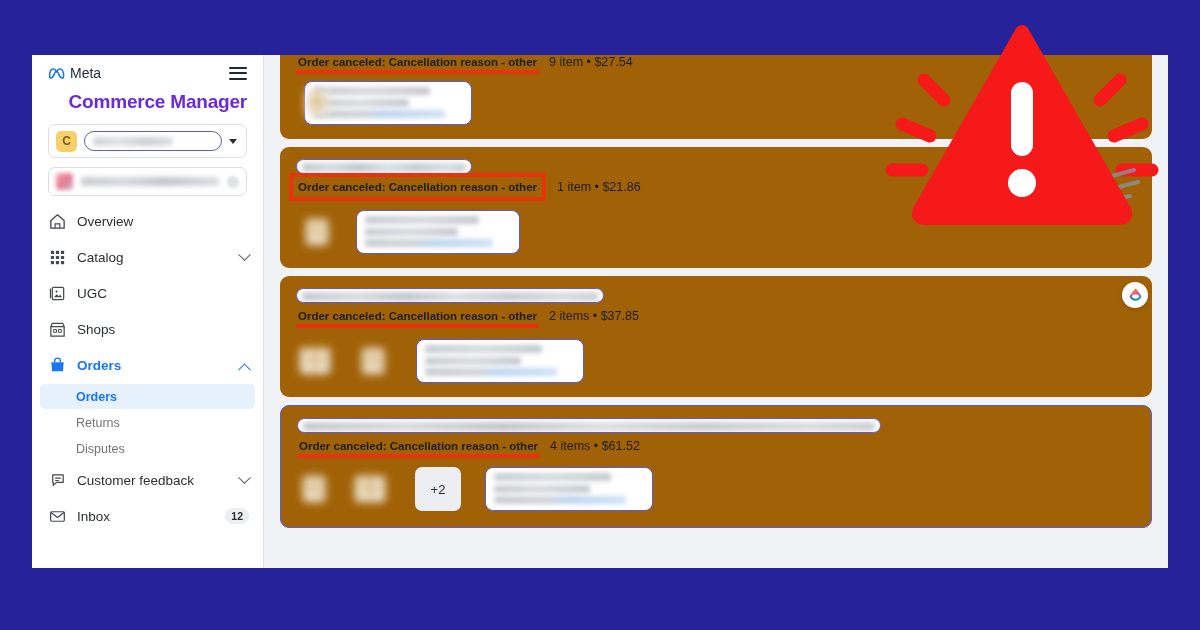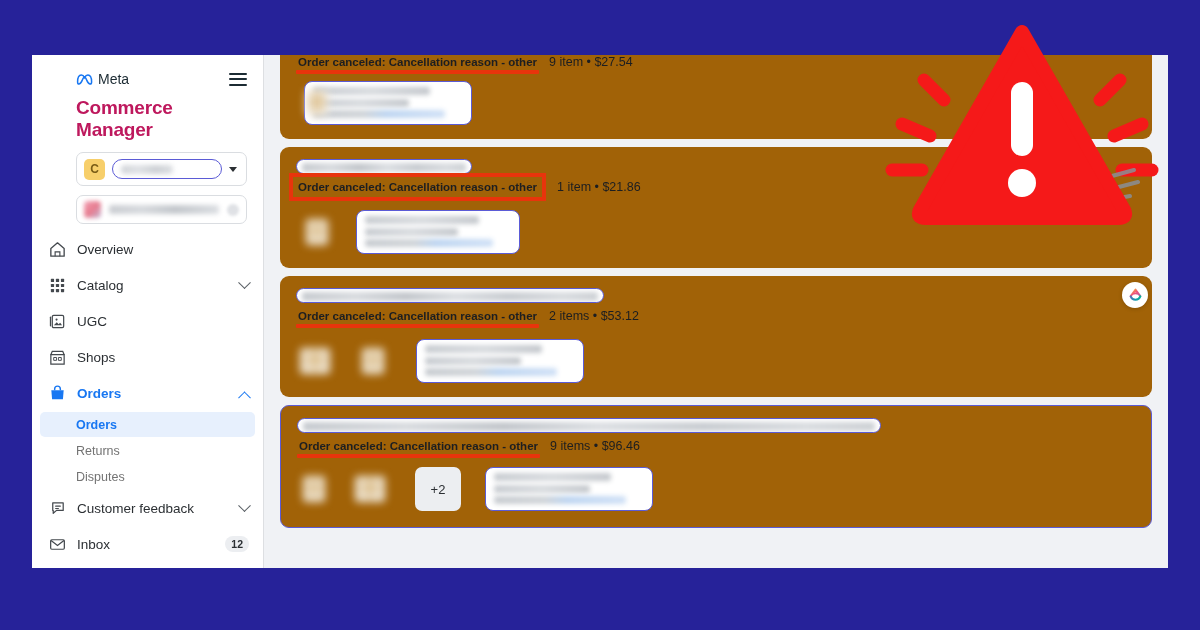--- a/index.html
+++ b/index.html
@@ -28,39 +28,38 @@
   .sidebar {
     width: 232px;
     flex: 0 0 232px;
     background: #ffffff;
     border-right: 1px solid #dddfe2;
     padding: 0;
     position: relative;
     overflow: hidden;
   }
   .sb-top {
-    padding: 14px 16px 0 16px;
-    margin-left: 28px;
+    padding: 8px 16px 0 16px;
   }
   .sb-brandrow {
     display: flex; align-items: center; justify-content: space-between;
   }
   .meta-logo {
     display: flex; align-items: center; gap: 5px;
     font-size: 14px; color: #1c2b33; font-weight: 500;
   }
   .meta-glyph { display: block; }
   .hamburger { display: block; cursor: pointer; }
   .hamburger span {
     display: block; width: 18px; height: 2px; background: #1c2b33;
     margin: 3.5px 0; border-radius: 1px;
   }
   .cm-title {
-    font-size: 19px; font-weight: bold; color: #be185d;
-    margin-top: 8px; letter-spacing: -0.2px;
+    font-size: 19px; font-weight: bold; color: #6d28d9;
+    margin-top: 8px; letter-spacing: -0.2px; text-align: right;
   }
   .acct-box {
     margin-top: 11px;
     border: 1px solid #dadde1;
     border-radius: 7px;
     height: 34px;
     display: flex; align-items: center;
     padding: 0 7px;
     background: #fff;
     cursor: pointer;
@@ -472,40 +471,40 @@
             </defs>
             <path d="M12 3.5 L19 13 A8 8 0 0 0 5 13 Z" fill="none" stroke="url(#mai1)" stroke-width="2.6" stroke-linejoin="round"></path>
             <path d="M5.2 13.2 A7.2 7.2 0 0 0 18.8 13.2" fill="none" stroke="url(#mai2)" stroke-width="2.8" stroke-linecap="round"></path>
           </svg>
         </div>
         <div class="ord-toptitle" style="width:308px;">
           <div class="inner-blur"></div>
         </div>
         <div class="ord-statusrow">
           <span class="ord-status underline">Order canceled: Cancellation reason - other</span>
-          <span class="ord-meta">2 items • $53.12</span>
+          <span class="ord-meta">2 items • $37.85</span>
         </div>
         <div class="ord-items" style="margin-top:16px;">
           <div class="thumb-blur wide" style="margin-left:4px;"></div>
           <div class="thumb-blur" style="margin-left:18px;"></div>
           <div class="prod-box" style="margin-left:18px;">
             <div class="prod-line l1"></div>
             <div class="prod-line l2"></div>
             <div class="prod-line l3"></div>
           </div>
         </div>
       </div>
 
       <div class="order-card selected" style="padding-bottom:16px;">
         <div class="ord-toptitle" style="width:584px;">
           <div class="inner-blur"></div>
         </div>
         <div class="ord-statusrow">
           <span class="ord-status underline">Order canceled: Cancellation reason - other</span>
-          <span class="ord-meta">9 items • $96.46</span>
+          <span class="ord-meta">4 items • $61.52</span>
         </div>
         <div class="ord-items" style="margin-top:14px;">
           <div class="thumb-blur" style="margin-left:6px;"></div>
           <div class="thumb-blur wide" style="margin-left:16px;"></div>
           <div class="plus-chip" style="margin-left:16px;">+2</div>
           <div class="prod-box" style="margin-left:10px;">
             <div class="prod-line l1"></div>
             <div class="prod-line l2"></div>
             <div class="prod-line l3"></div>
           </div>

